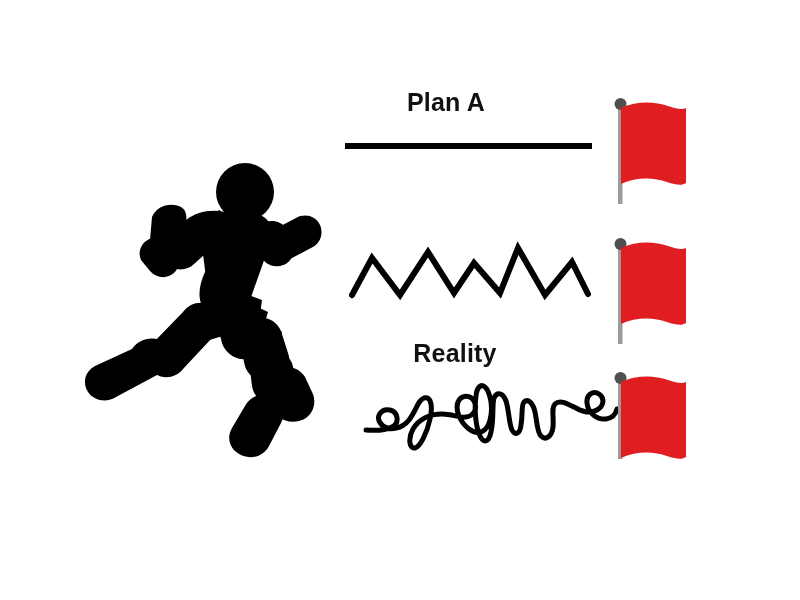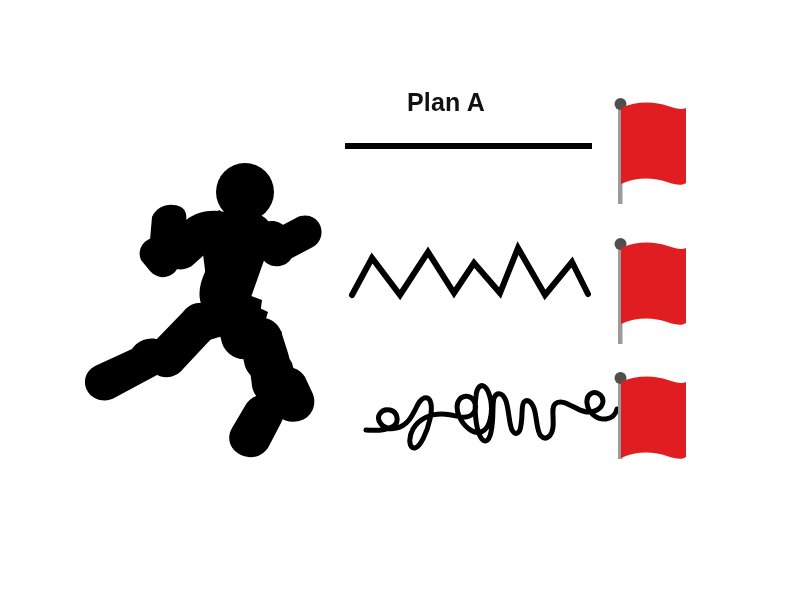--- a/index.html
+++ b/index.html
@@ -237,14 +237,15 @@
       <path d="M621,382
                C 636,375 654,375 668,380
                C 677,383 682,384 686,382
                L 686,457
                C 682,460 676,459 667,456
                C 653,451 636,451 621,458 Z" fill="#E01E22"></path>
     </g>
   </svg>
 
   <div class="plan-label" id="label-plan-a">Plan A</div>
+  <div class="plan-label" id="label-reality">Reality</div>
 
 </div>
 
 </body></html>

